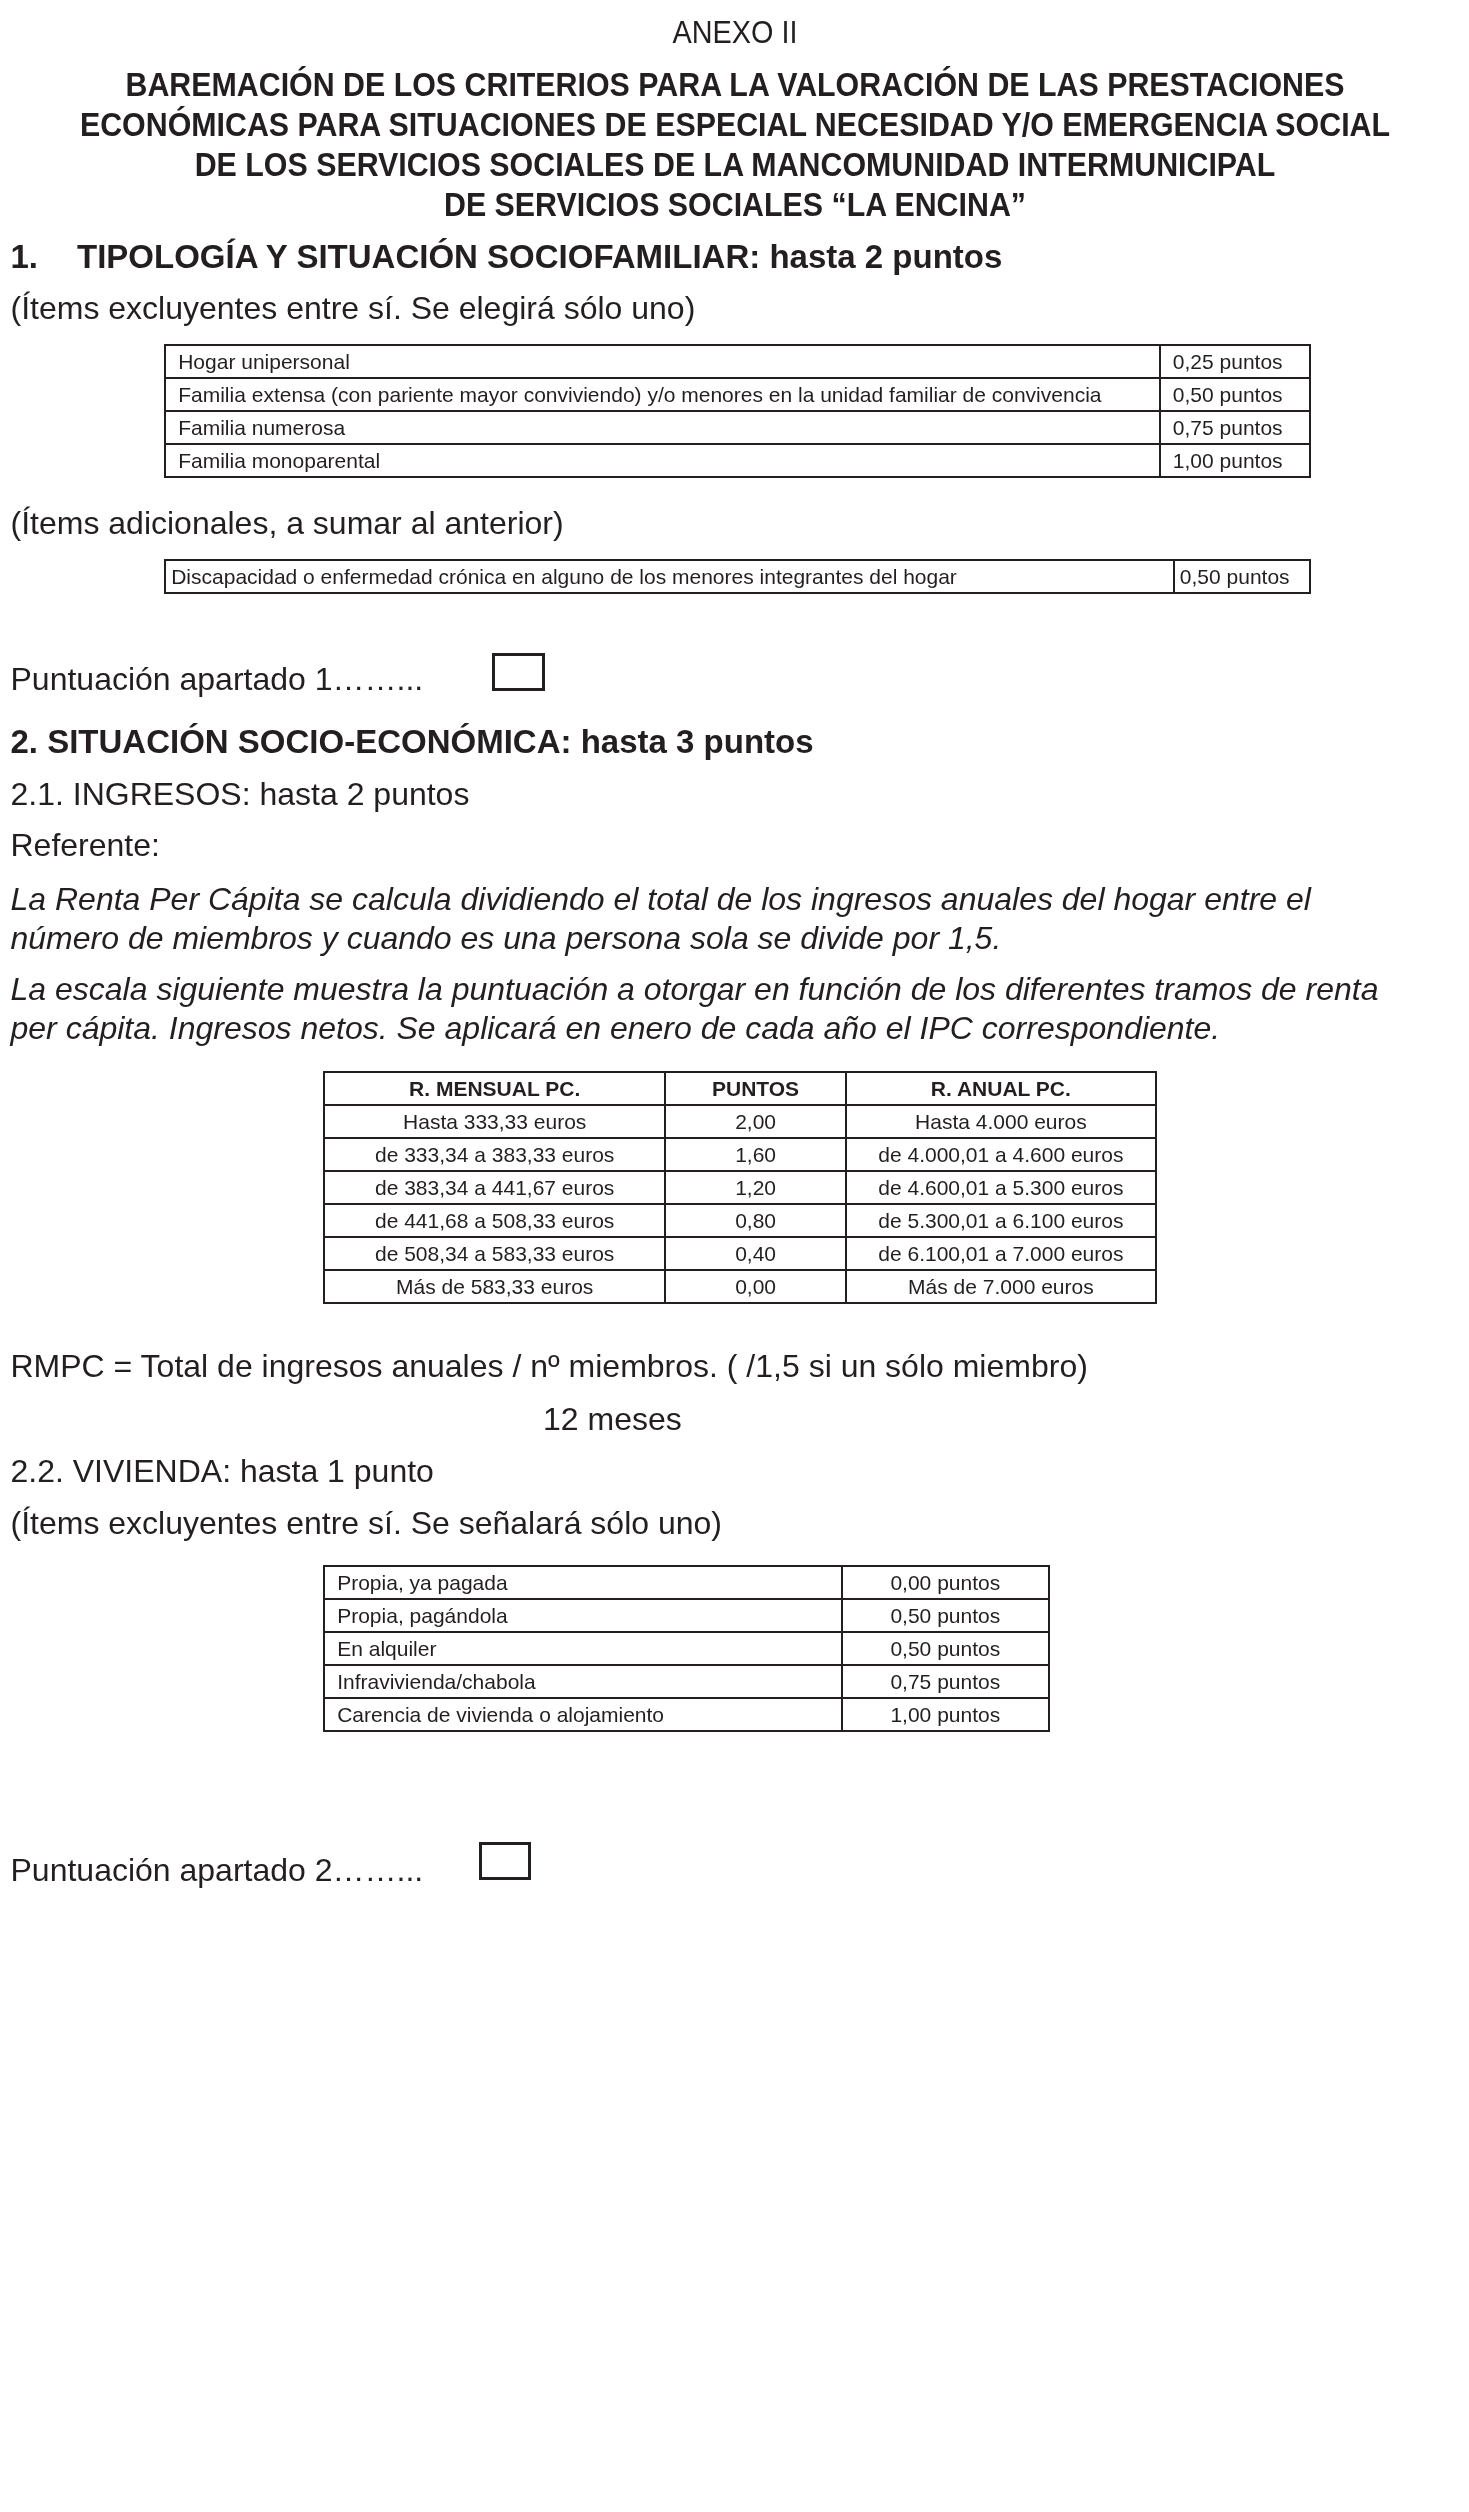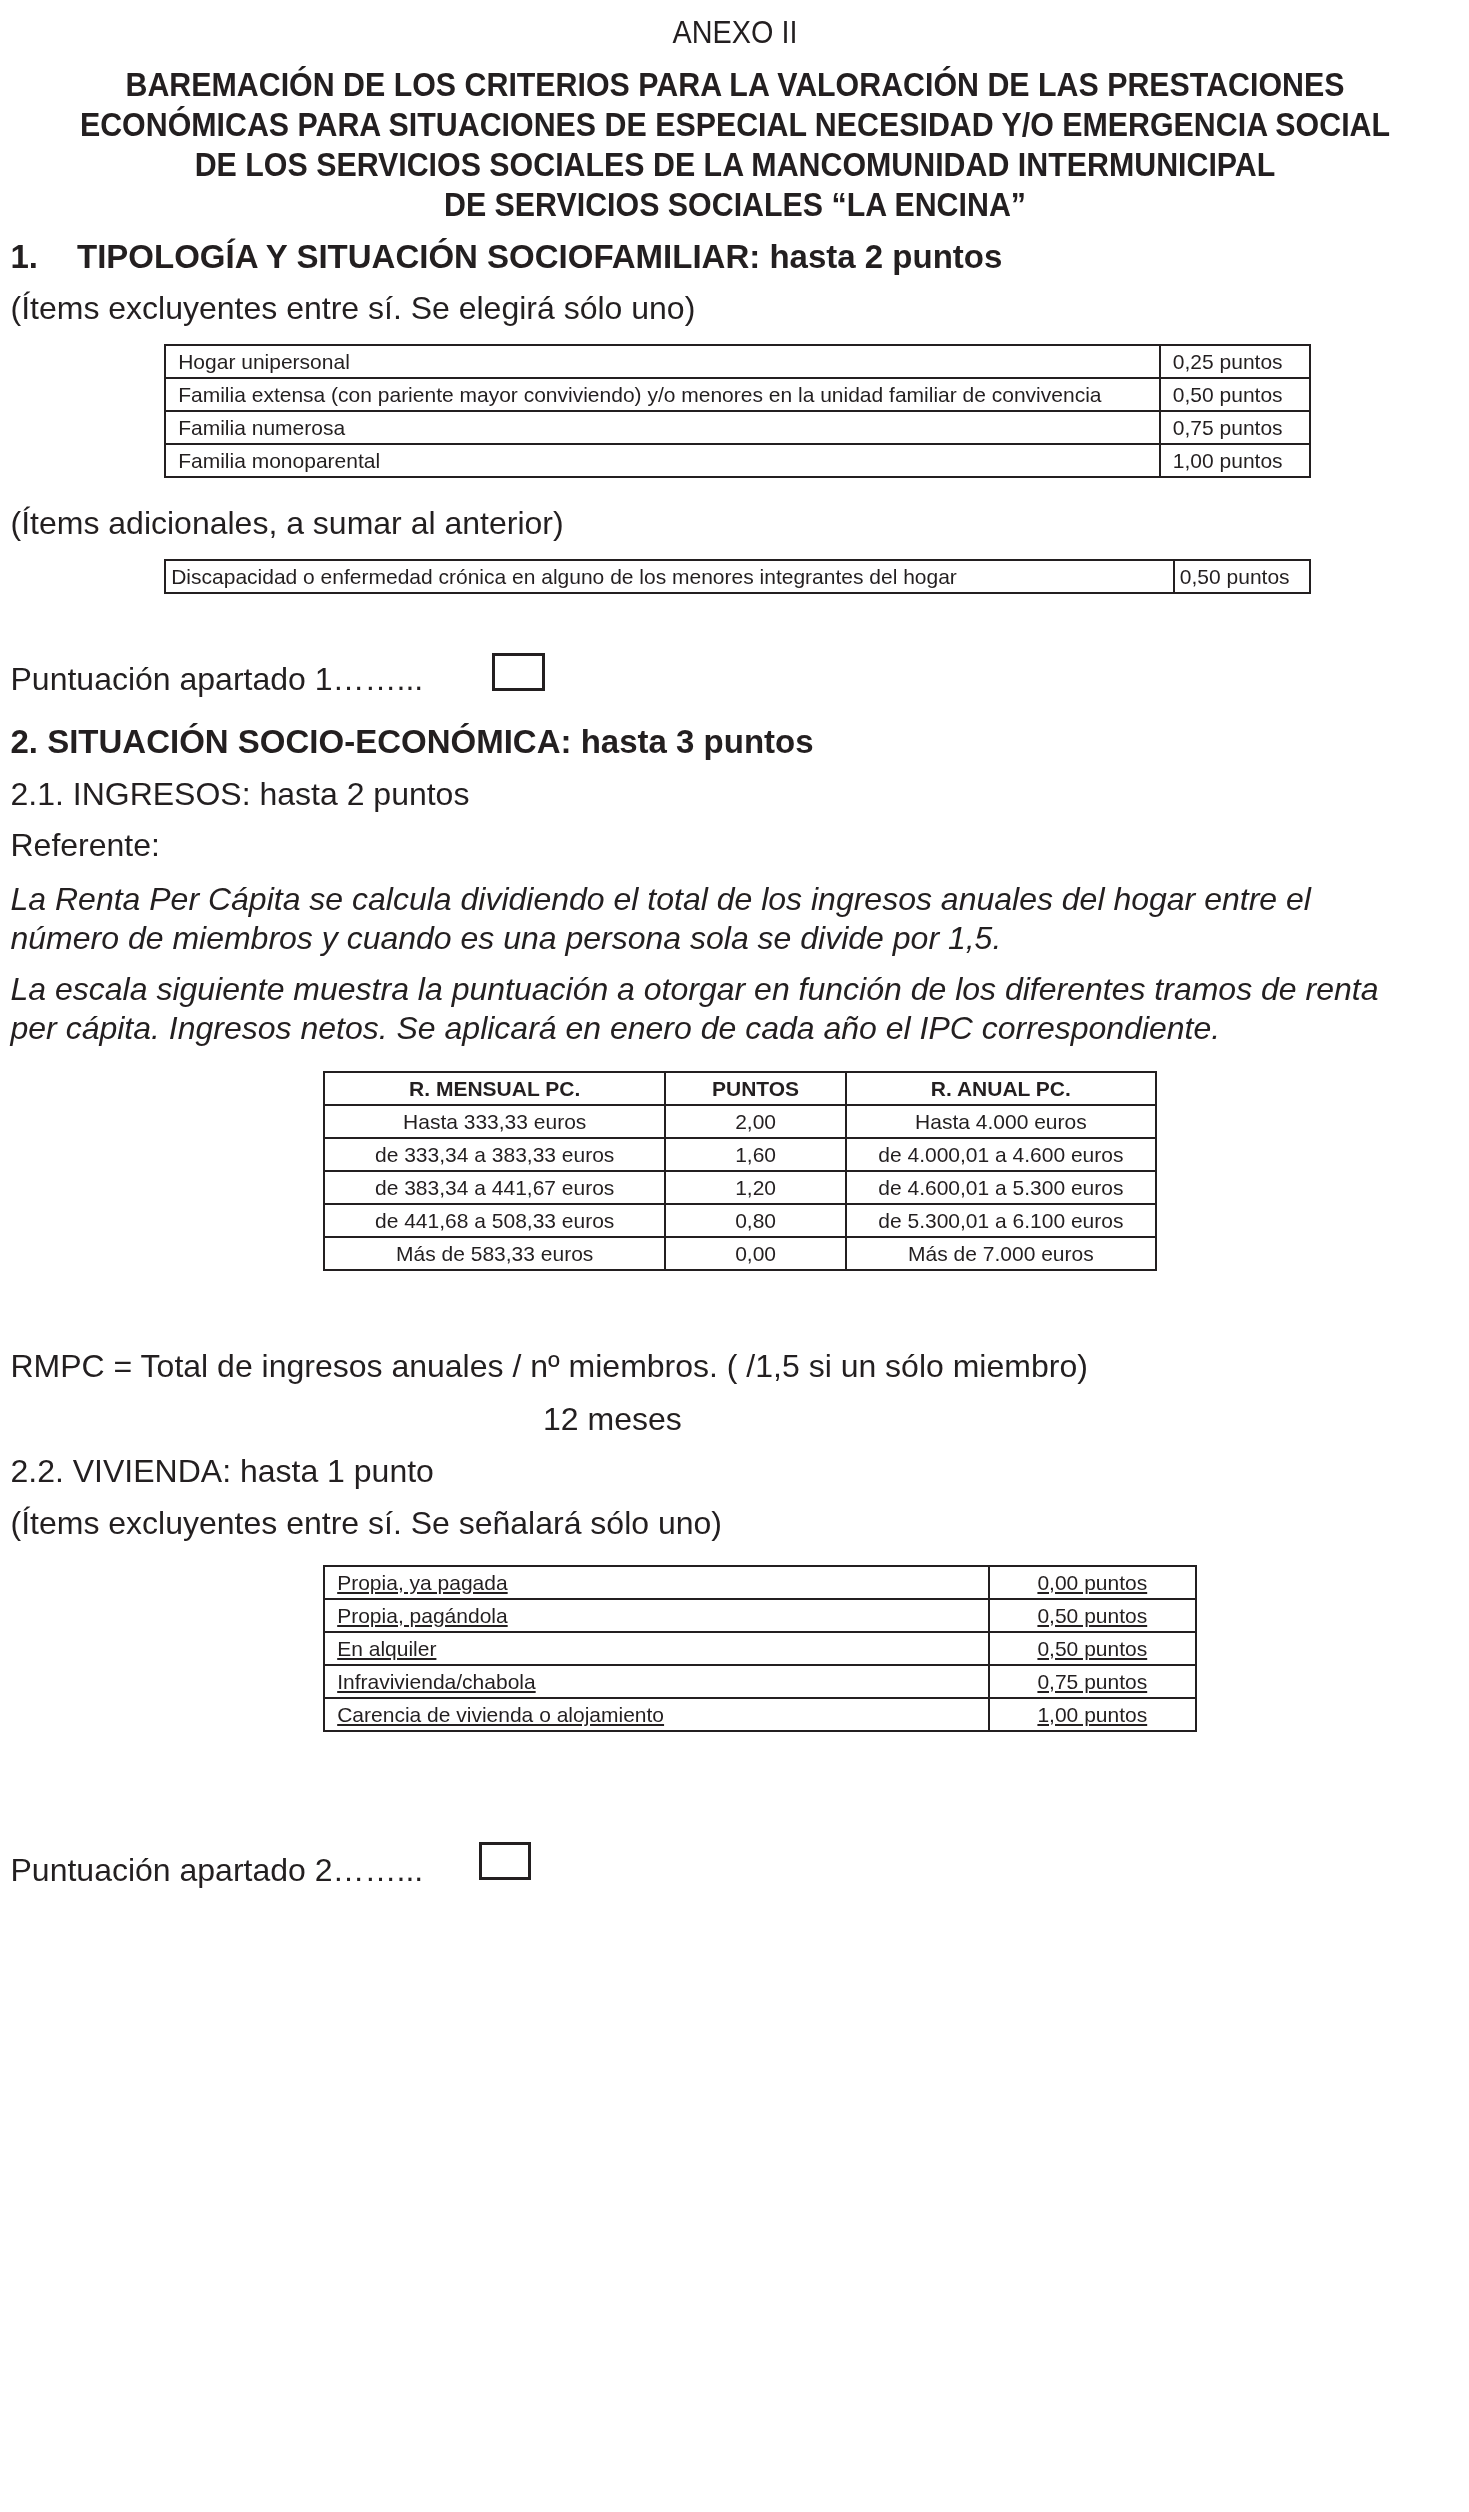--- a/index.html
+++ b/index.html
@@ -15,21 +15,21 @@
   .txt38 { font-size: 32px; line-height: 39px; font-style: italic; }
   table { position: absolute; border-collapse: collapse; }
   td, th { border: 2.6px solid #231f20; font-size: 21px; padding: 0 12.2px; height: 31px; white-space: nowrap; }
   th { font-weight: bold; text-align: center; }
   .t1 { left: 164px; top: 344px; width: 1147px; }
   .t1 td.val, .t2 td.val { text-align: left; margin-top: 35px; }
   .t2 { left: 164px; top: 559px; width: 1147px; }
   .t2 td { padding: 0 5.2px; }
   .t3 { left: 323px; top: 1071px; width: 834px; }
   .t3 td, .t3 th { text-align: center; height: 31px; }
-  .t4 { left: 323px; top: 1565px; width: 874px; text-decoration: underline; }
+  .t4 { left: 323px; top: 1565px; width: 727px; }
   .t4 td { height: 31px; }
   .t4 td.val { text-align: center; }
   .box { position: absolute; border: 3.5px solid #231f20; box-sizing: border-box; }
 </style>
 </head>
 <body>
 
 <div class="abs center annex">ANEXO II</div>
 
 <div class="abs center title">
@@ -114,20 +114,25 @@
       <td>de 383,34 a 441,67 euros</td>
       <td>1,20</td>
       <td>de 4.600,01 a 5.300 euros</td>
     </tr>
     <tr>
       <td>de 441,68 a 508,33 euros</td>
       <td>0,80</td>
       <td>de 5.300,01 a 6.100 euros</td>
     </tr>
     <tr>
+      <td>de 508,34 a 583,33 euros</td>
+      <td>0,40</td>
+      <td>de 6.100,01 a 7.000 euros</td>
+    </tr>
+    <tr>
       <td>Más de 583,33 euros</td>
       <td>0,00</td>
       <td>Más de 7.000 euros</td>
     </tr>
   </tbody>
 </table>
 
 <div class="abs txt" style="left:10.5px; top:1348px;">RMPC = Total de ingresos anuales / nº miembros. ( /1,5 si un sólo miembro)</div>
 <div class="abs txt" style="left:543px; top:1401px;">12 meses</div>
 

